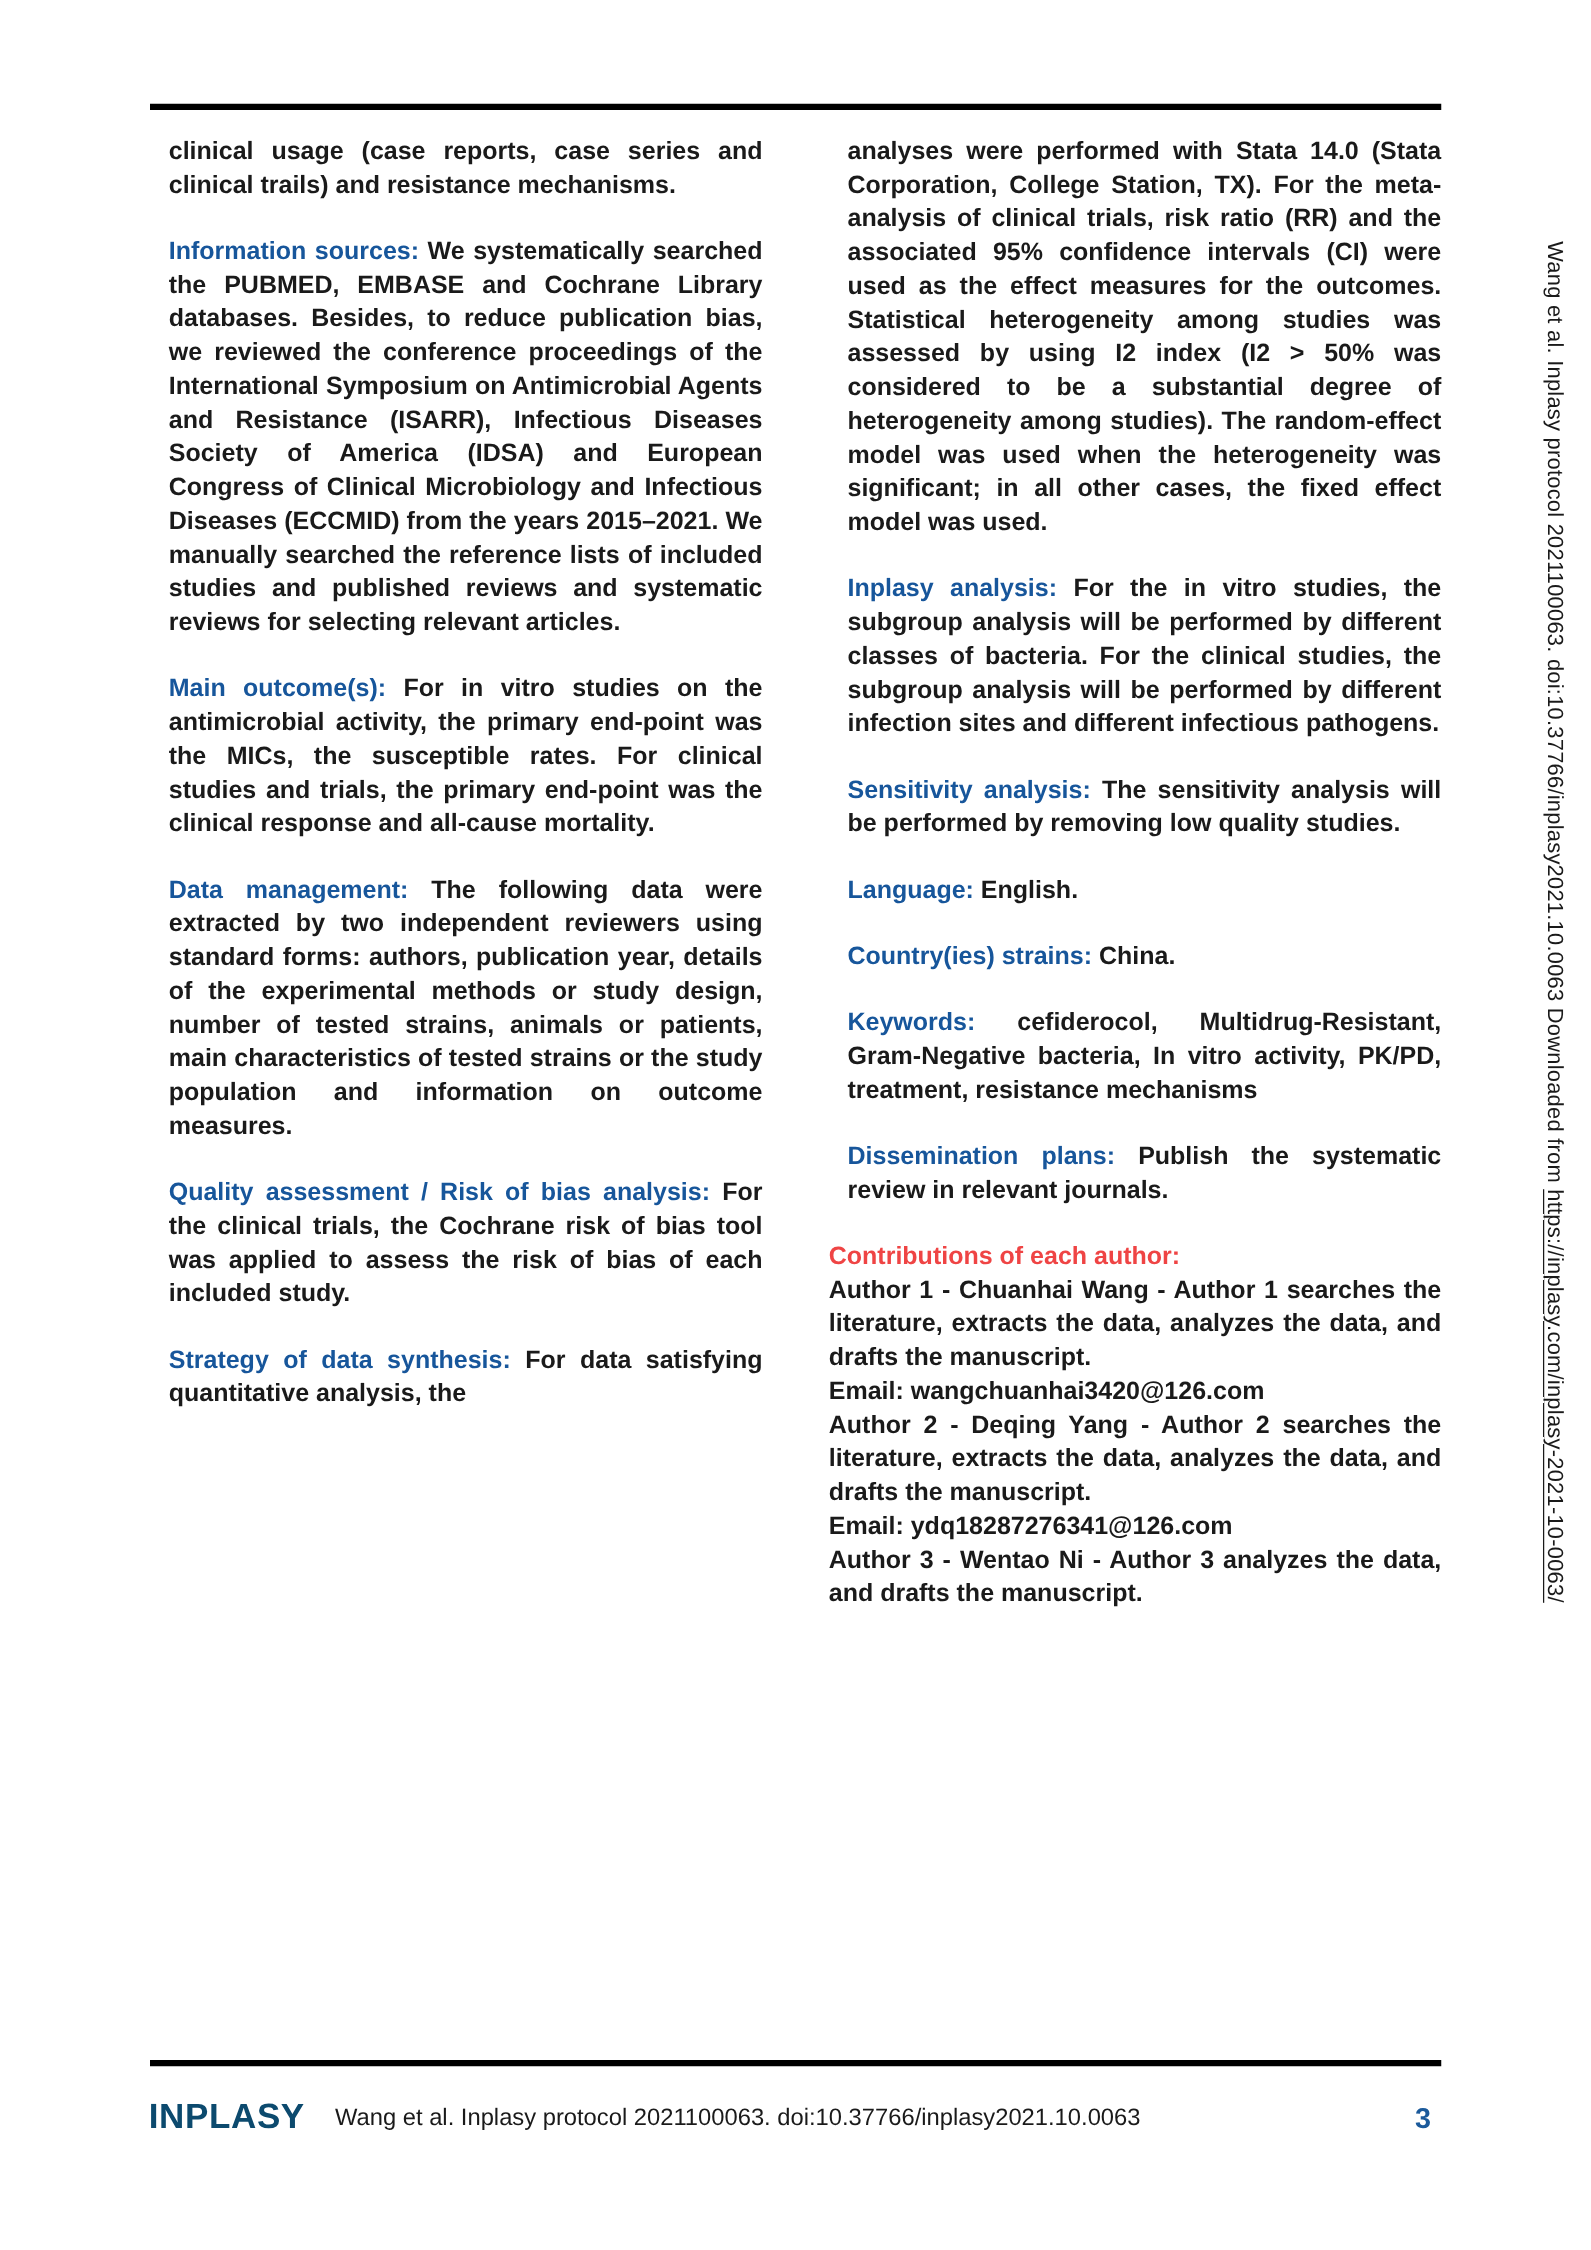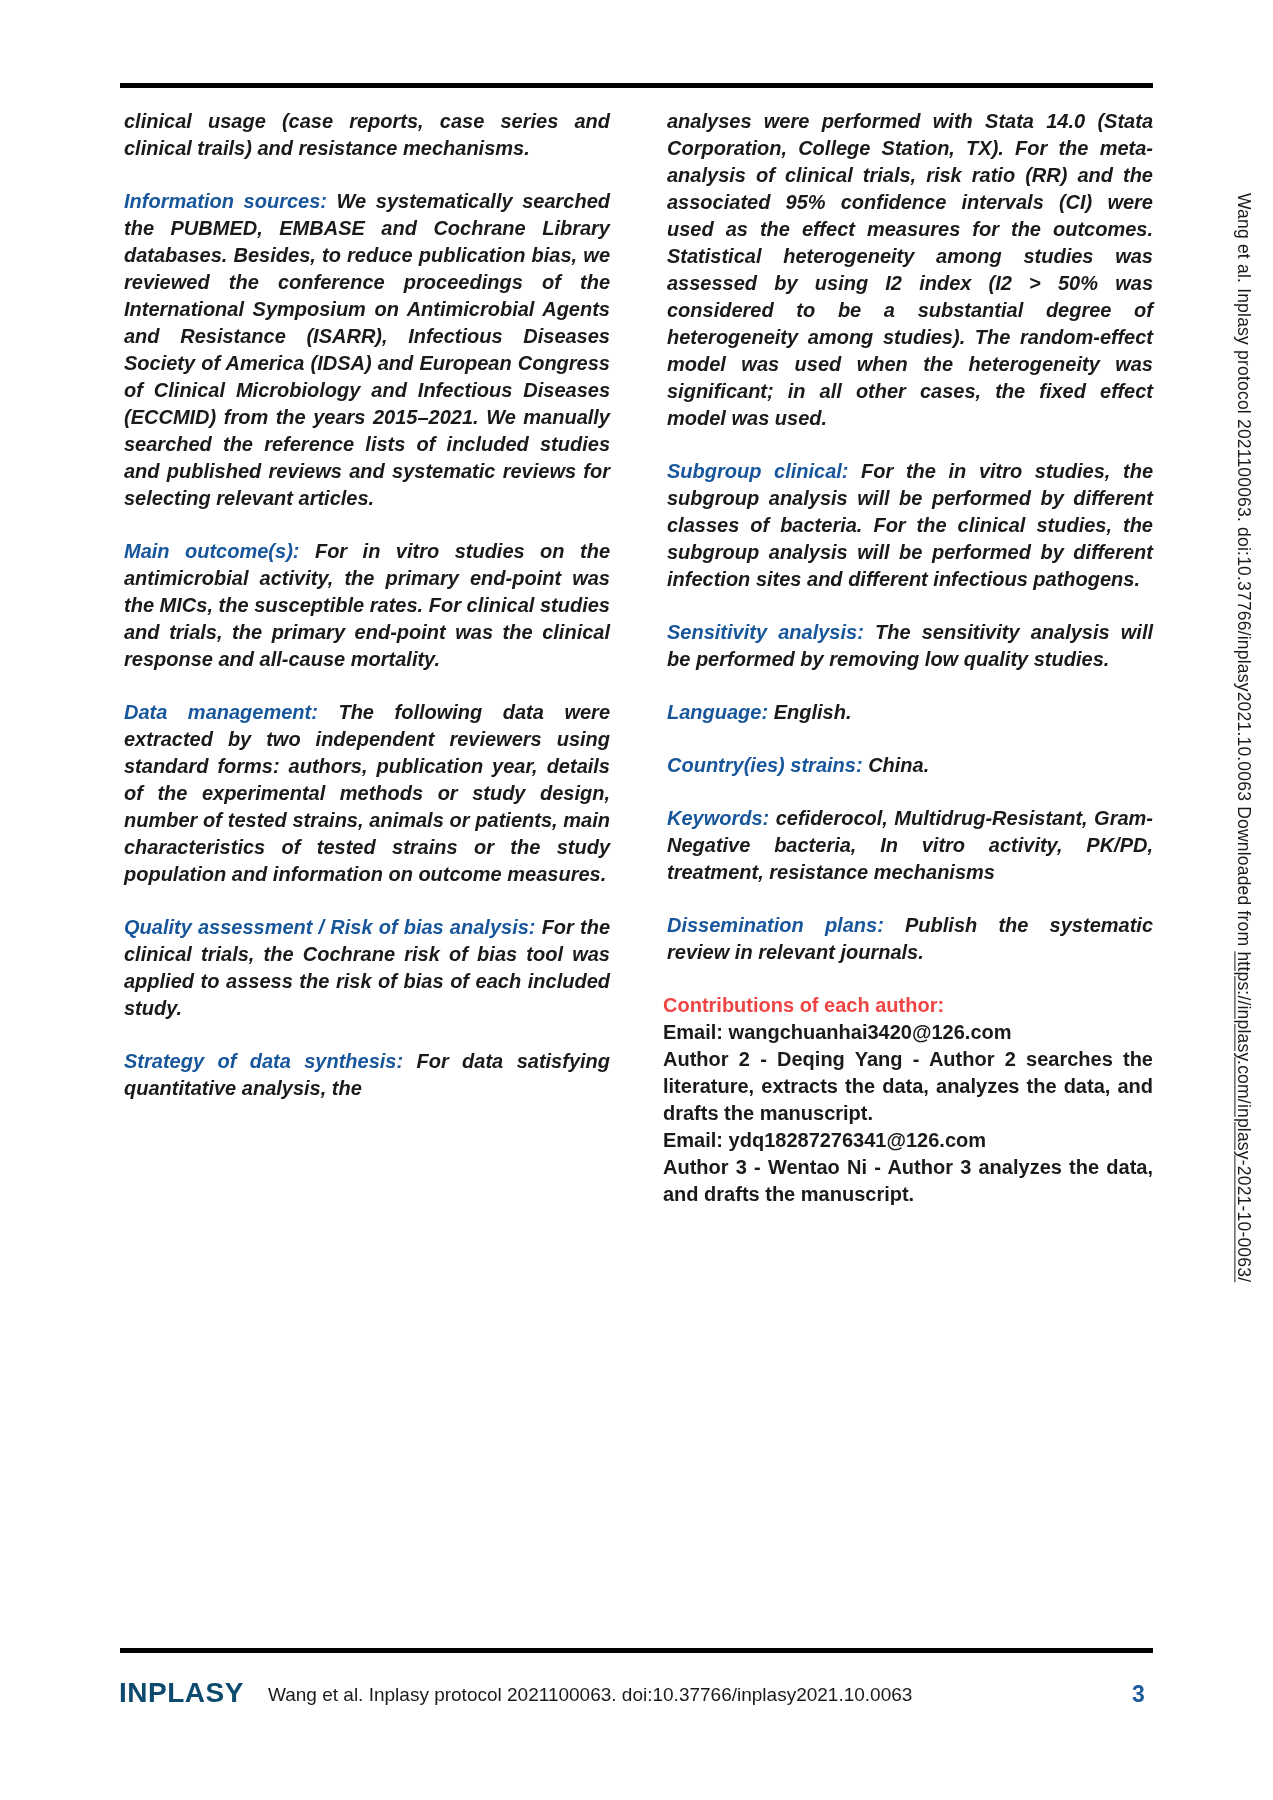--- a/index.html
+++ b/index.html
@@ -27,21 +27,21 @@
     width: 490px;
     font-size: 20px;
     line-height: 27px;
     font-weight: bold;
     color: #1a1a1a;
     text-align: justify;
   }
   .col.left { left: 120px; }
   .col.right { left: 663px; }
 
-  .para { margin: 0 0 26px 4px; font-style: italic; }
+  .para { margin: 0 0 26px 15px; }
   .head { color: #17569B; }
 
   .contrib-heading { color: #ef4444; margin: 0; }
   .contrib-line { margin: 0; }
 
   .sidebar {
     position: absolute;
     top: 193px;
     left: 1233px;
     writing-mode: vertical-rl;
@@ -90,29 +90,30 @@
     <p class="para"><span class="head"></span> <span>clinical usage (case reports, case series and clinical trails) and resistance mechanisms.</span></p>
     <p class="para"><span class="head">Information sources:</span> <span>We systematically searched the PUBMED, EMBASE and Cochrane Library databases. Besides, to reduce publication bias, we reviewed the conference proceedings of the International Symposium on Antimicrobial Agents and Resistance (ISARR), Infectious Diseases Society of America (IDSA) and European Congress of Clinical Microbiology and Infectious Diseases (ECCMID) from the years 2015–2021. We manually searched the reference lists of included studies and published reviews and systematic reviews for selecting relevant articles.</span></p>
     <p class="para"><span class="head">Main outcome(s):</span> <span>For in vitro studies on the antimicrobial activity, the primary end-point was the MICs, the susceptible rates. For clinical studies and trials, the primary end-point was the clinical response and all-cause mortality.</span></p>
     <p class="para"><span class="head">Data management:</span> <span>The following data were extracted by two independent reviewers using standard forms: authors, publication year, details of the experimental methods or study design, number of tested strains, animals or patients, main characteristics of tested strains or the study population and information on outcome measures.</span></p>
     <p class="para"><span class="head">Quality assessment / Risk of bias analysis:</span> <span>For the clinical trials, the Cochrane risk of bias tool was applied to assess the risk of bias of each included study.</span></p>
     <p class="para"><span class="head">Strategy of data synthesis:</span> <span>For data satisfying quantitative analysis, the</span></p>
   </div>
 
   <div class="col right">
     <p class="para"><span class="head"></span> <span>analyses were performed with Stata 14.0 (Stata Corporation, College Station, TX). For the meta-analysis of clinical trials, risk ratio (RR) and the associated 95% confidence intervals (CI) were used as the effect measures for the outcomes. Statistical heterogeneity among studies was assessed by using I2 index (I2 &gt; 50% was considered to be a substantial degree of heterogeneity among studies). The random-effect model was used when the heterogeneity was significant; in all other cases, the fixed effect model was used.</span></p>
-    <p class="para"><span class="head">Subgroup clinical:</span> <span>For the in vitro studies, the subgroup analysis will be performed by different classes of bacteria. For the clinical studies, the subgroup analysis will be performed by different infection sites and different infectious pathogens.</span></p>
+    <p class="para"><span class="head">Inplasy analysis:</span> <span>For the in vitro studies, the subgroup analysis will be performed by different classes of bacteria. For the clinical studies, the subgroup analysis will be performed by different infection sites and different infectious pathogens.</span></p>
     <p class="para"><span class="head">Sensitivity analysis:</span> <span>The sensitivity analysis will be performed by removing low quality studies.</span></p>
     <p class="para"><span class="head">Language:</span> <span>English.</span></p>
     <p class="para"><span class="head">Country(ies) strains:</span> <span>China.</span></p>
     <p class="para"><span class="head">Keywords:</span> <span>cefiderocol, Multidrug-Resistant, Gram-Negative bacteria, In vitro activity, PK/PD, treatment, resistance mechanisms</span></p>
     <p class="para"><span class="head">Dissemination plans:</span> <span>Publish the systematic review in relevant journals.</span></p>
 
     <div class="contrib">
       <p class="contrib-heading">Contributions of each author:</p>
+      <p class="contrib-line">Author 1 - Chuanhai Wang - Author 1 searches the literature, extracts the data, analyzes the data, and drafts the manuscript.</p>
       <p class="contrib-line">Email: wangchuanhai3420@126.com</p>
       <p class="contrib-line">Author 2 - Deqing Yang - Author 2 searches the literature, extracts the data, analyzes the data, and drafts the manuscript.</p>
       <p class="contrib-line">Email: ydq18287276341@126.com</p>
       <p class="contrib-line">Author 3 - Wentao Ni - Author 3 analyzes the data, and drafts the manuscript.</p>
     </div>
   </div>
 
   <div class="sidebar"><span>Wang et al. Inplasy protocol 2021100063. doi:10.37766/inplasy2021.10.0063 Downloaded from </span><span class="link">https://inplasy.com/inplasy-2021-10-0063/</span></div>
 
   <div class="rule bottom"></div>

